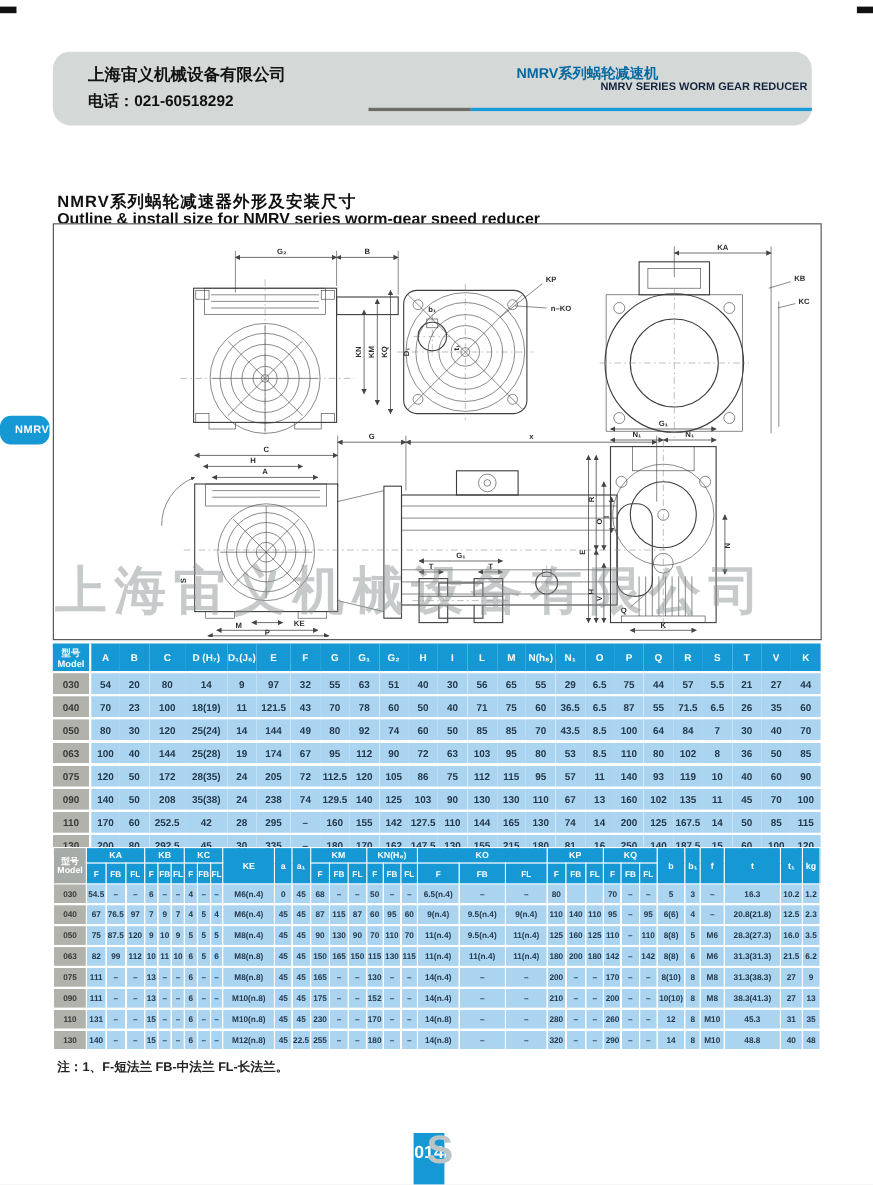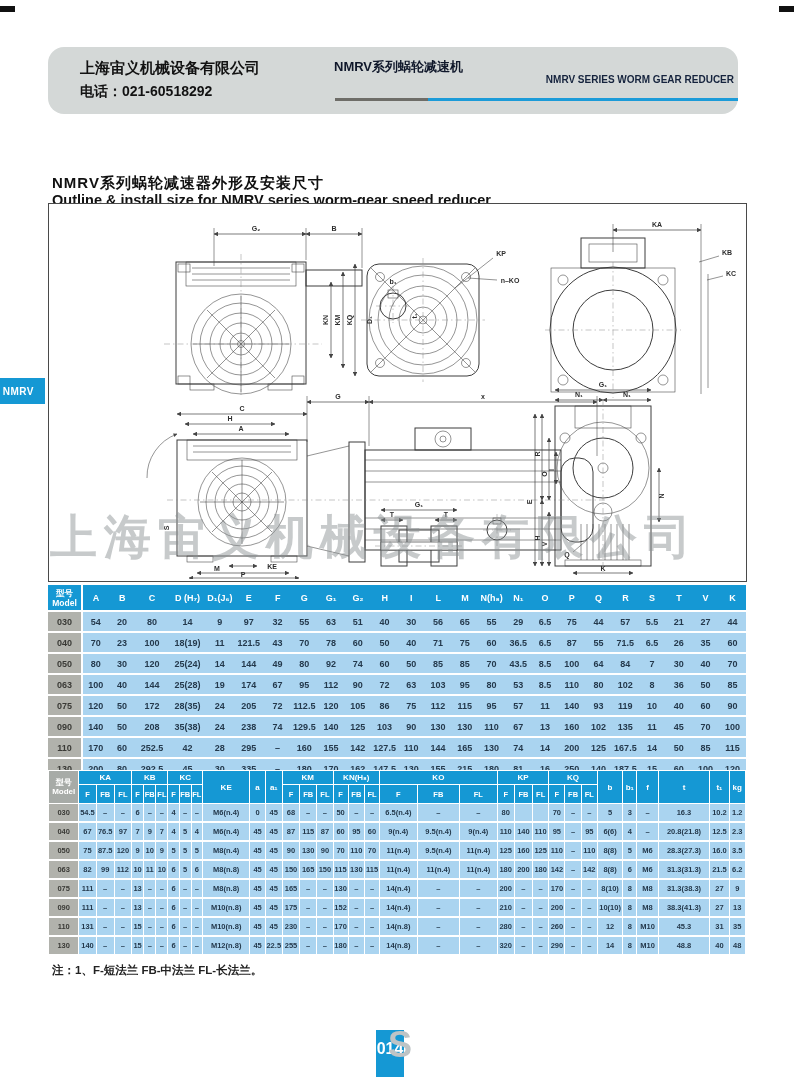--- a/index.html
+++ b/index.html
@@ -5,33 +5,33 @@
   html,body{margin:0;padding:0;background:#e8e8e8;}
   #page{position:relative;width:794px;height:1077px;background:#ffffff;overflow:hidden;
         font-family:"Liberation Sans",sans-serif;}
   
   .crop{position:absolute;background:#111;height:6px;width:15px;top:6px;}
   
   #header-card{position:absolute;left:48px;top:47px;width:690px;height:67px;
     background:#d4d8d7;border-radius:16px;}
   #company{position:absolute;left:32px;top:12px;font-size:15px;font-weight:700;color:#121212;}
   #phone{position:absolute;left:32px;top:36px;font-size:14px;font-weight:700;color:#121212;}
-  #series-cn{position:absolute;right:4px;top:11px;font-size:13px;font-weight:700;color:#0f172a;text-align:left;width:400px;}
+  #series-cn{position:absolute;right:4px;top:11px;font-size:13px;font-weight:700;color:#0369a1;text-align:center;width:400px;}
   #series-en{position:absolute;right:4px;top:27px;font-size:10px;font-weight:700;color:#15233d;text-align:right;width:400px;}
   .divider-gray{position:absolute;left:287px;top:51px;width:93px;height:3px;background:#6e6d68;}
   .divider-blue{position:absolute;left:380px;top:51px;width:310px;height:3px;background:#1b9bd8;}
   
   #title-cn{position:absolute;left:52px;top:174px;font-size:15px;font-weight:700;color:#111;letter-spacing:1px;}
   #title-en{position:absolute;left:52px;top:192px;font-size:14.5px;font-weight:700;color:#111;}
   
   #drawing-panel{position:absolute;left:48px;top:203px;width:697px;height:377px;
     border:1px solid #4a4a4a;background:#fff;}
   #nmrv-tab{position:absolute;left:0;top:378px;width:45px;height:26px;background:#1598d4;
     color:#fff;font-size:10px;font-weight:700;display:flex;align-items:center;justify-content:flex-end;
-    padding-right:11px;box-sizing:border-box;letter-spacing:.5px;}
+    padding-right:0;box-sizing:border-box;letter-spacing:.5px;border-radius:10px;}
   #watermark{position:absolute;left:50px;top:506px;width:692px;font-size:47px;font-weight:700;
     color:rgba(138,144,146,.48);letter-spacing:7px;white-space:nowrap;overflow:hidden;pointer-events:none;z-index:5;}
   
   table{border-collapse:collapse;table-layout:fixed;}
   #dim-table{position:absolute;left:48px;top:585px;width:698px;}
   #dim-table th{background:#1598d4;color:#fff;font-size:9px;font-weight:700;height:25px;
     border-bottom:2px solid #fff;padding:0;text-align:center;}
   #dim-table th.model-h{border-right:2px solid #fff;font-size:8.5px;line-height:10px;}
   #dim-table td{background:#aad4f0;color:#24394c;font-size:9px;font-weight:700;height:19px;
     text-align:center;border-bottom:2px solid #fff;padding:0;white-space:nowrap;overflow:hidden;}

